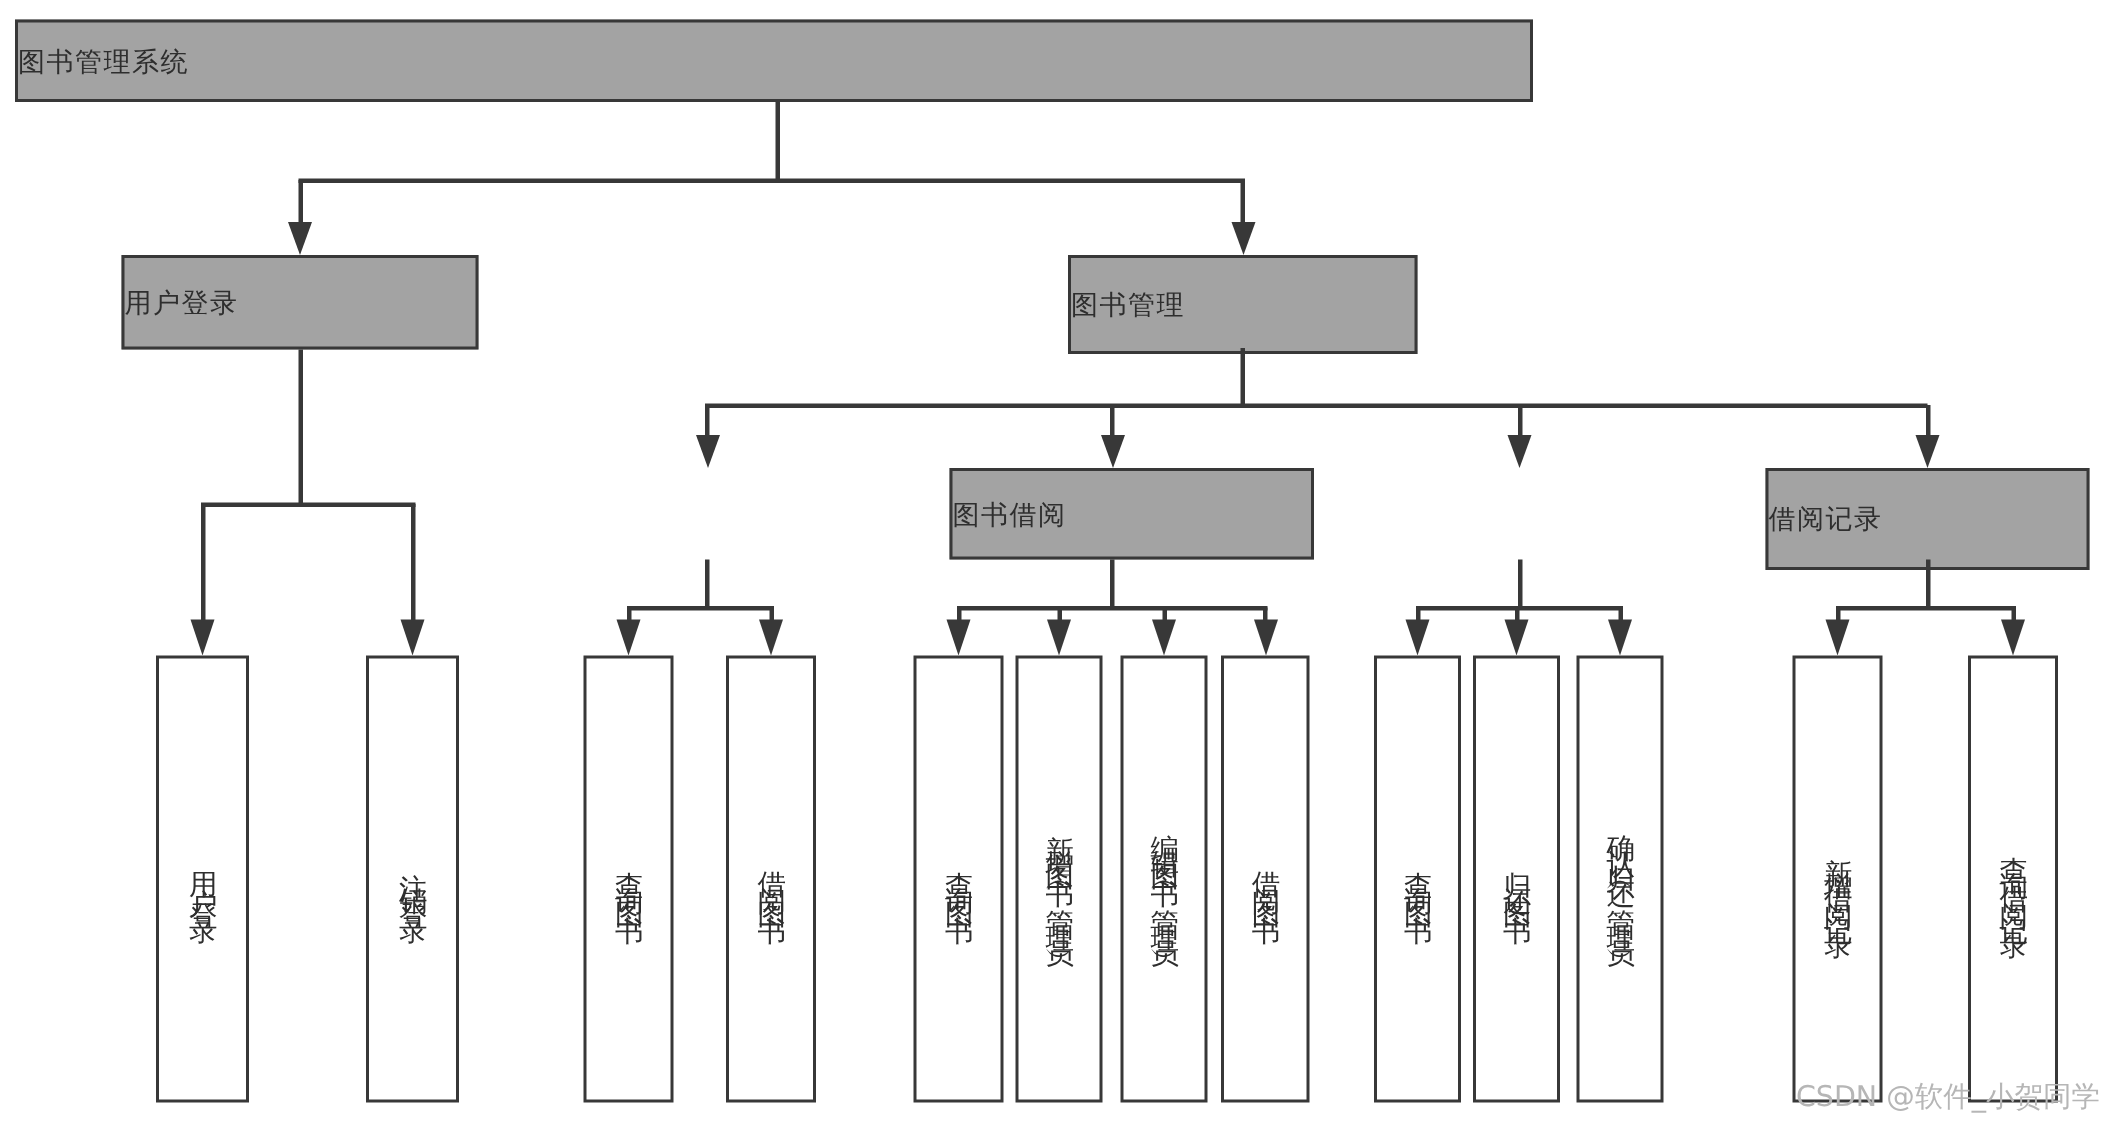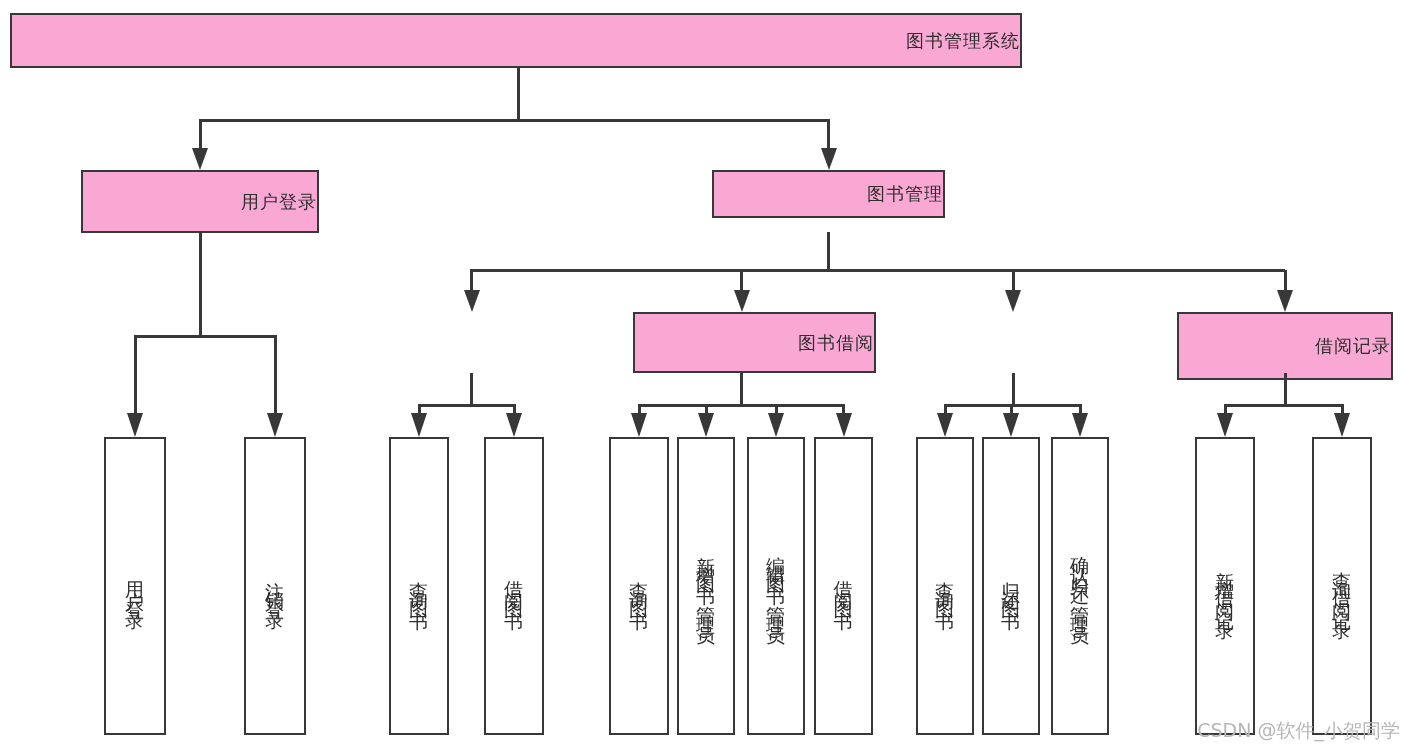--- a/index.html
+++ b/index.html
@@ -8,22 +8,22 @@
     width:1405px;height:747px;
     background:#ffffff;
     overflow:hidden;
     font-family:"DejaVu Sans","Liberation Sans",sans-serif;
   }
   
   .hbox{
     position:absolute;
     box-sizing:border-box;
     border:2.5px solid #383838;
-    background:#f9a8d4;
-    display:flex;align-items:center;justify-content:flex-end;
+    background:#a3a3a3;
+    display:flex;align-items:center;justify-content:flex-start;
   }
   .hbox .lbl{
     color:#2e2e2e;
     font-size:18px;
     letter-spacing:1px;
     white-space:nowrap;
   }
   
   .leaf{
     position:absolute;
@@ -75,21 +75,21 @@
   <div class="vline" style="left:516.5px;top:68px;height:52px"></div>
   <div class="hline" style="left:198.5px;top:118.5px;width:631px"></div>
   <div class="vline" style="left:198.5px;top:120px;height:31px"></div>
   <div class="arrow sm" style="left:192px;top:148px"></div>
   <div class="vline" style="left:827px;top:120px;height:31px"></div>
   <div class="arrow sm" style="left:820.5px;top:148px"></div>
 
   <div class="hbox" style="left:81px;top:170px;width:238px;height:63px">
     <span class="lbl">用户登录</span>
   </div>
-  <div class="hbox" style="left:712px;top:170px;width:233px;height:48px">
+  <div class="hbox" style="left:712px;top:170px;width:233px;height:66px">
     <span class="lbl">图书管理</span>
   </div>
 
   <div class="vline" style="left:198.5px;top:233px;height:104px"></div>
   <div class="hline" style="left:133.5px;top:334.5px;width:143px"></div>
   <div class="vline" style="left:133.5px;top:336px;height:80px"></div>
   <div class="arrow" style="left:127px;top:413px"></div>
   <div class="vline" style="left:273.5px;top:336px;height:80px"></div>
   <div class="arrow" style="left:267px;top:413px"></div>
 

